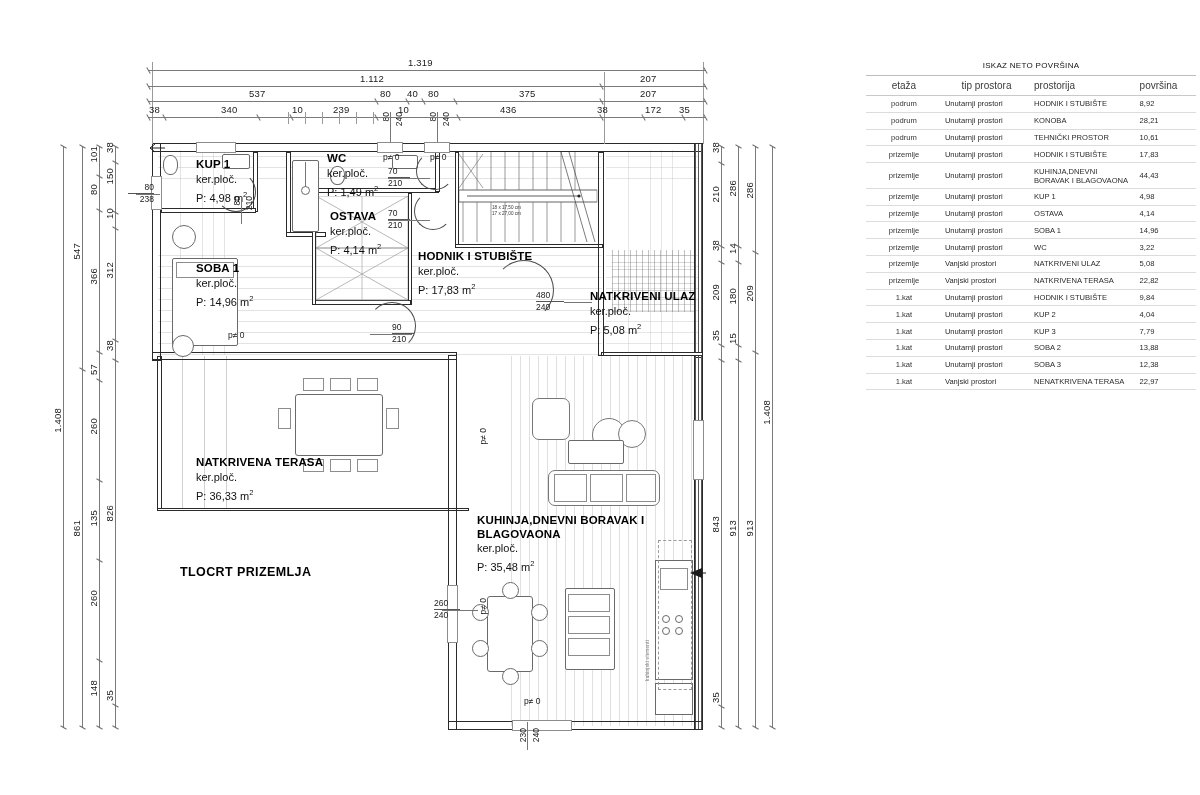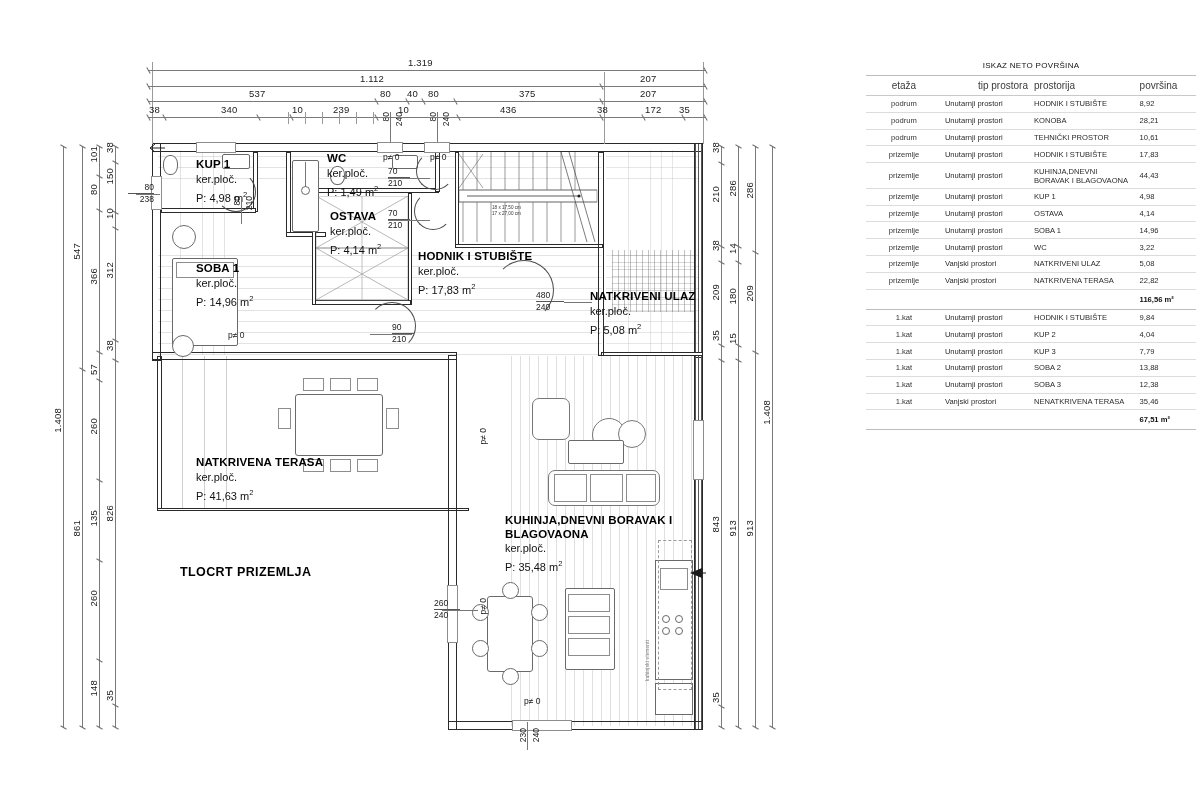--- a/index.html
+++ b/index.html
@@ -173,21 +173,21 @@
   #areatable table { width: 100%; border-collapse: collapse; }
   #areatable th {
     font-weight: normal;
     color: #3a3a3a;
     font-size: 10px;
     padding: 4px 3px;
     border-bottom: 0.7px solid #c9c9c9;
     text-align: left;
   }
   #areatable th.c-etaza { width: 23%; text-align: center; }
-  #areatable th.c-tip   { width: 27%; text-align: right; }
+  #areatable th.c-tip   { width: 27%; text-align: center; }
   #areatable th.c-pros  { width: 32%; text-align: left; }
   #areatable th.c-pov   { width: 18%; text-align: left; }
   #areatable td {
     padding: 3.4px 3px;
     border-bottom: 0.55px solid #dcdcdc;
     vertical-align: middle;
     color: #2a2a2a;
   }
   #areatable td.c-etaza { text-align: center; color: #333; }
   #areatable tr.section td {
@@ -442,24 +442,24 @@
 
     <div class="roomlabel" style="left:590px;top:290px;">
       <div class="rname">NATKRIVENI ULAZ</div>
       <div class="rfin">ker.ploč.</div>
       <div class="rarea"><span>P: 5,08 m</span><sup>2</sup></div>
     </div>
 
     <div class="roomlabel" style="left:196px;top:456px;">
       <div class="rname">NATKRIVENA TERASA</div>
       <div class="rfin">ker.ploč.</div>
-      <div class="rarea"><span>P: 41,63 m</span><sup>2</sup></div>
-    </div>
-
-    <div class="roomlabel" style="left:477px;top:514px;margin-left:28px;">
+      <div class="rarea"><span>P: 36,33 m</span><sup>2</sup></div>
+    </div>
+
+    <div class="roomlabel" style="left:477px;top:514px;">
       <div class="rname">KUHINJA,DNEVNI BORAVAK I</div>
       <div class="rname">BLAGOVAONA</div>
       <div class="rfin">ker.ploč.</div>
       <div class="rarea"><span>P: 35,48 m</span><sup>2</sup></div>
     </div>
 
     <div class="plantitle" style="left:180px;top:565px;">TLOCRT PRIZEMLJA</div>
 
     <div class="optag" style="left:128px;top:182px;width:26px;text-align:right;">
       <span class="ln">80</span>
@@ -756,26 +756,20 @@
           <td>NATKRIVENI ULAZ</td>
           <td>5,08</td>
         </tr>
         <tr>
           <td class="c-etaza">prizemlje</td>
           <td>Vanjski prostori</td>
           <td>NATKRIVENA TERASA</td>
           <td>22,82</td>
         </tr>
 
-        <tr class="subtotal">
-          <td class="c-etaza"></td>
-          <td></td>
-          <td></td>
-          <td>116,56 m²</td>
-        </tr>
 
         <tr>
           <td class="c-etaza">1.kat</td>
           <td>Unutarnji prostori</td>
           <td>HODNIK I STUBIŠTE</td>
           <td>9,84</td>
         </tr>
         <tr>
           <td class="c-etaza">1.kat</td>
           <td>Unutarnji prostori</td>
@@ -797,26 +791,20 @@
         <tr>
           <td class="c-etaza">1.kat</td>
           <td>Unutarnji prostori</td>
           <td>SOBA 3</td>
           <td>12,38</td>
         </tr>
         <tr>
           <td class="c-etaza">1.kat</td>
           <td>Vanjski prostori</td>
           <td>NENATKRIVENA TERASA</td>
-          <td>35,46</td>
-        </tr>
-
-        <tr class="subtotal">
-          <td class="c-etaza"></td>
-          <td></td>
-          <td></td>
-          <td>67,51 m²</td>
-        </tr>
+          <td>22,97</td>
+        </tr>
+
       </tbody>
     </table>
   </div>
 
 </div>
 
 </body></html>

